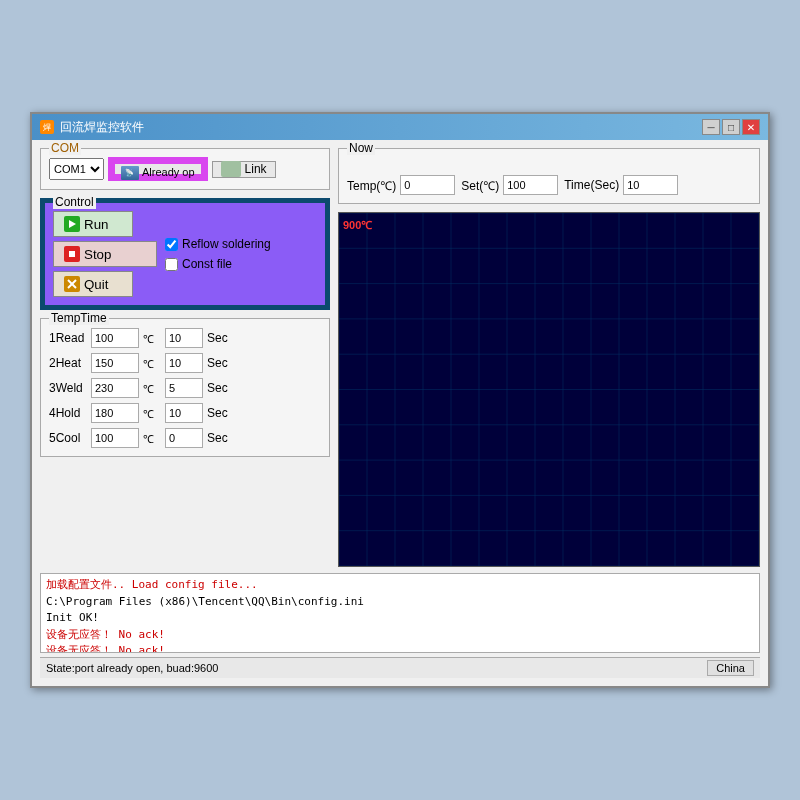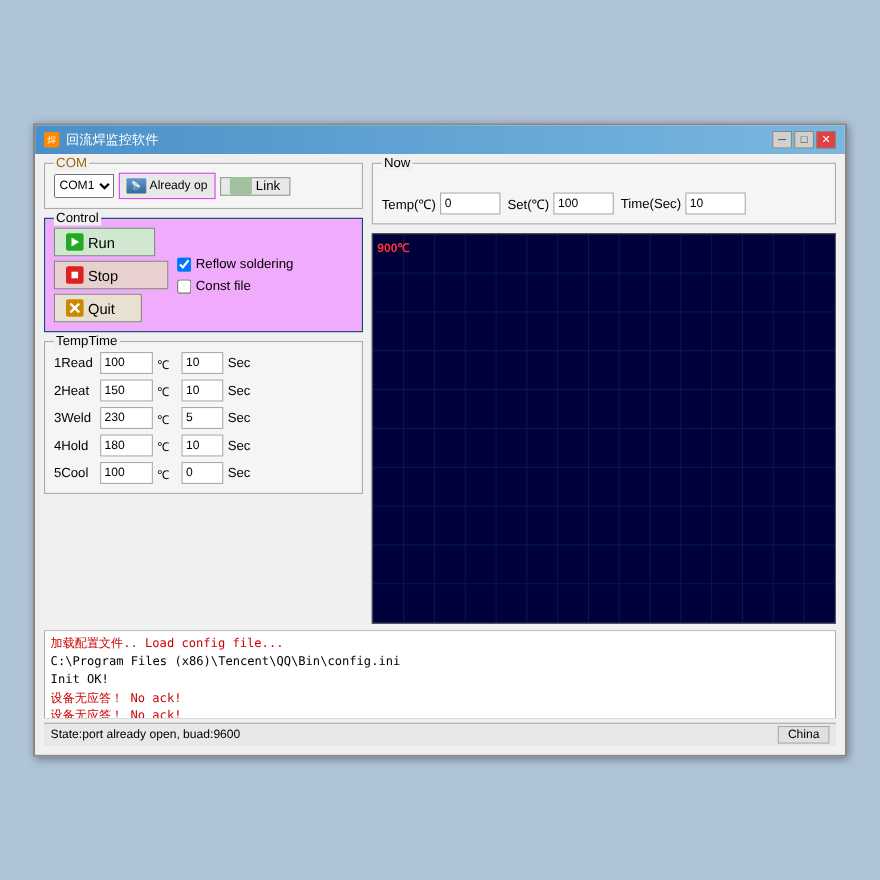--- a/index.html
+++ b/index.html
@@ -99,23 +99,23 @@
       gap: 4px;
       margin-top: 4px;
     }
     .com-select {
       width: 55px;
       font-size: 11px;
       height: 22px;
     }
     .already-btn {
       display: flex;
-      align-items: center;
+      align-items: flex-start;
       background: #e8e8e8;
-      border: 1px solid #d946ef;
+      border: 7px solid #d946ef;
       padding: 2px 6px;
       height: 24px;
       cursor: pointer;
       font-size: 11px;
       gap: 3px;
     }
     .link-btn {
       display: flex;
       align-items: center;
       background: #e8e8e8;
@@ -160,23 +160,23 @@
     }
     .now-input {
       width: 55px;
       height: 20px;
       border: 1px solid #aaa;
       font-size: 11px;
       padding: 0 3px;
       background: white;
     }
     .control-group {
-      border: 1px solid #0c4a6e;
+      border: 5px solid #0c4a6e;
       padding: 4px 8px 8px 8px;
-      background: #f0abfc;
+      background: #8b5cf6;
       position: relative;
       margin-bottom: 8px;
     }
     .control-label {
       position: absolute;
       top: -8px;
       left: 8px;
       background: #f0f0f0;
       padding: 0 2px;
       font-size: 12px;
@@ -192,21 +192,21 @@
       gap: 4px;
     }
     .run-btn {
       display: flex;
       align-items: center;
       gap: 4px;
       background: #d0e8d0;
       border: 1px solid #888;
       padding: 3px 10px;
       cursor: pointer;
-      width: 92px;
+      width: 80px;
       height: 26px;
     }
     .run-icon {
       width: 16px;
       height: 16px;
       background: #22aa22;
       border-radius: 2px;
       display: flex;
       align-items: center;
       justify-content: center;

